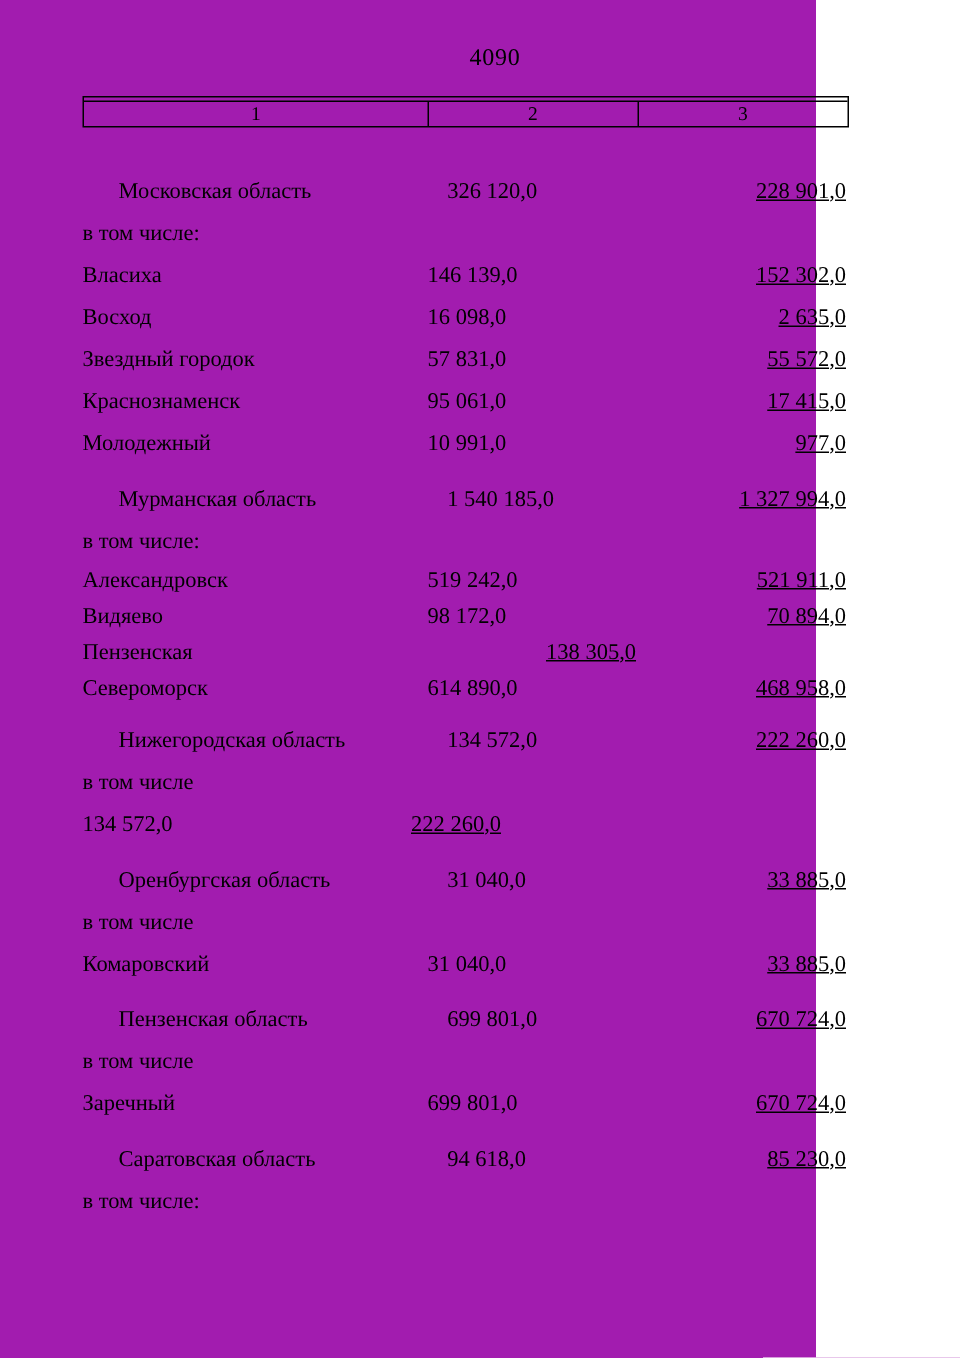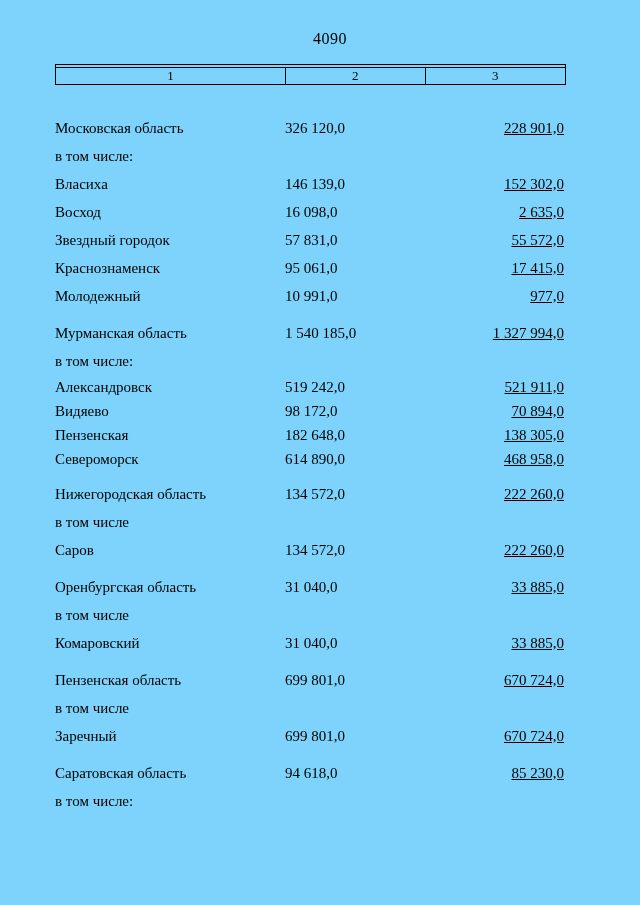--- a/index.html
+++ b/index.html
@@ -4,21 +4,21 @@
 <style>
   * { box-sizing: border-box; margin: 0; padding: 0; }
   html, body { background: #ffffff; }
   body {
     width: 640px;
     height: 905px;
     font-family: "Liberation Serif", serif;
     color: #000;
     position: relative;
   }
-  .page { position: relative; width: 640px; height: 905px; background: #7dd3fc; }
+  .page { position: relative; width: 544px; height: 905px; background: #a21caf; }
   .page-number {
     position: absolute;
     top: 30px;
     left: 0;
     width: 660px;
     text-align: center;
     font-size: 16px;
     letter-spacing: 0.5px;
   }
   .tbl {
@@ -45,21 +45,21 @@
   .hc2 { width: 140px; border-left: 1px solid #000; }
   .hc3 { width: 141px; border-left: 1px solid #000; }
   .tbl-body { padding-top: 20px; }
   .row {
     display: flex;
     align-items: center;
     height: 28px;
     font-size: 15px;
   }
   .row.compact { height: 24px; }
-  .row.region { margin-top: 9px; }
+  .row.region { margin-top: 9px; margin-left: 24px; }
   .row .label { width: 230px; white-space: nowrap; }
   .row .v2 { width: 140px; padding-right: 2px; white-space: nowrap; }
   .row .v3 { width: 141px; text-align: right; padding-right: 2px; white-space: nowrap; text-decoration: underline; }
 </style>
 </head>
 <body>
 
 <div class="page">
 
   <div class="page-number">4090</div>
@@ -126,40 +126,38 @@
           <span class="v2">519 242,0</span>
           <span class="v3">521 911,0</span>
         </div>
         <div class="row item compact">
           <span class="label">Видяево</span>
           <span class="v2">98 172,0</span>
           <span class="v3">70 894,0</span>
         </div>
         <div class="row item compact">
           <span class="label">Пензенская</span>
-          <span class="v2">182 648,0</span>
           <span class="v3">138 305,0</span>
         </div>
         <div class="row item compact">
           <span class="label">Североморск</span>
           <span class="v2">614 890,0</span>
           <span class="v3">468 958,0</span>
         </div>
         <div class="row region">
           <span class="label">Нижегородская область</span>
           <span class="v2">134 572,0</span>
           <span class="v3">222 260,0</span>
         </div>
         <div class="row note">
           <span class="label">в том числе</span>
           <span class="v2"></span>
           <span class="v3"></span>
         </div>
         <div class="row item">
-          <span class="label">Саров</span>
           <span class="v2">134 572,0</span>
           <span class="v3">222 260,0</span>
         </div>
         <div class="row region">
           <span class="label">Оренбургская область</span>
           <span class="v2">31 040,0</span>
           <span class="v3">33 885,0</span>
         </div>
         <div class="row note">
           <span class="label">в том числе</span>

